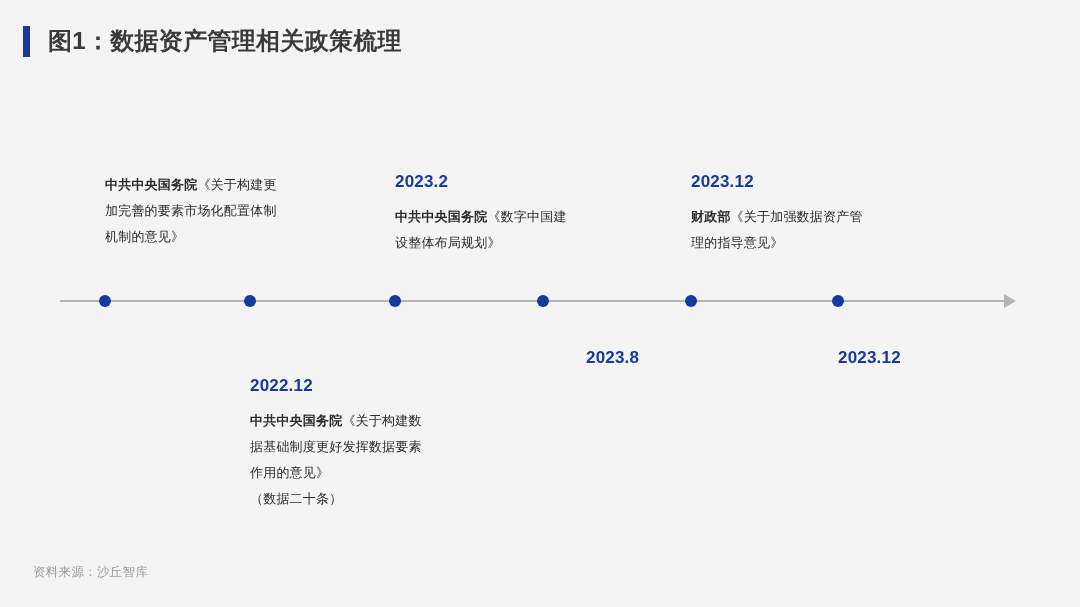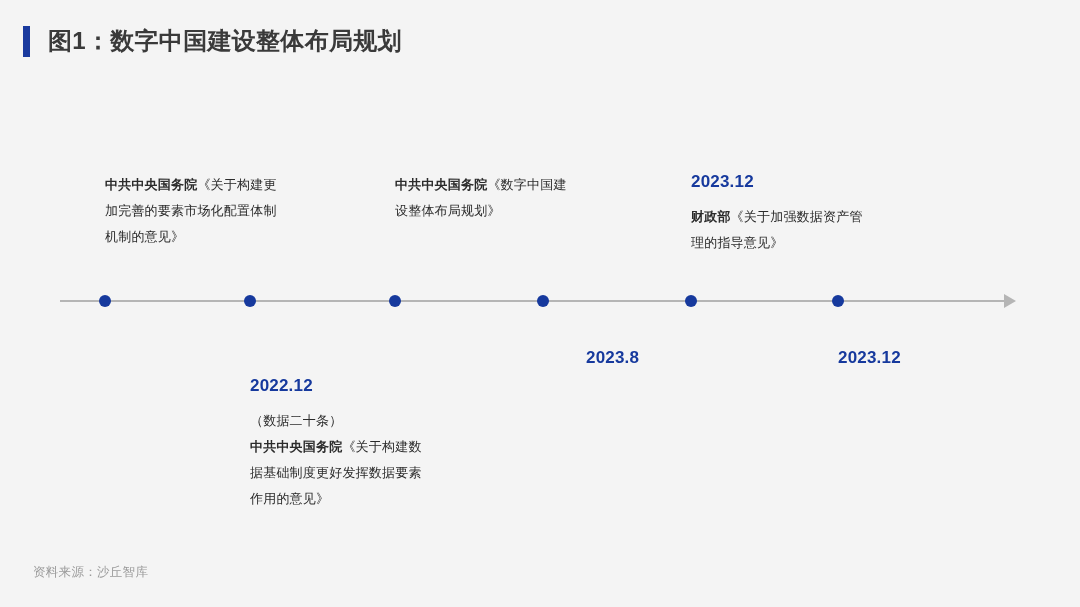--- a/index.html
+++ b/index.html
@@ -110,21 +110,21 @@
     font-size: 12.5px;
     color: #9a9a9a;
     letter-spacing: 0.3px;
   }
 </style>
 </head>
 <body>
 
 <div class="title-row">
   <div class="title-accent"></div>
-  <div class="title-text">图1：数字中国建设整体布局规划</div>
+  <div class="title-text">图1：数据资产管理相关政策梳理</div>
 </div>
 
 <div class="axis-wrap">
   <div class="axis-line"></div>
   <div class="axis-arrow"></div>
   <div id="dots">
       <div class="axis-dot" style="left: 105px;"></div>
       <div class="axis-dot" style="left: 250px;"></div>
       <div class="axis-dot" style="left: 395px;"></div>
       <div class="axis-dot" style="left: 543px;"></div>
@@ -132,24 +132,25 @@
       <div class="axis-dot" style="left: 838px;"></div>
     </div>
 </div>
 
 <div id="entries">
     <div class="entry top" style="left: 105px; top: 172px;">
       <div class="entry-body"><span class="entry-agency">中共中央国务院</span><span class="entry-doc">《关于构建更加完善的要素市场化配置体制机制的意见》</span></div>
     </div>
     <div class="entry bottom" style="left: 250px; top: 348px; margin-top: 28px;">
       <div class="entry-year">2022.12</div>
+      <div class="entry-body"><span class="entry-agency">中共中央国务院</span><span class="entry-doc">《关于构建数据基础制度更好发挥数据要素作用的意见》</span></div>
       <div class="entry-body">（数据二十条）</div>
-      <div class="entry-body"><span class="entry-agency">中共中央国务院</span><span class="entry-doc">《关于构建数据基础制度更好发挥数据要素作用的意见》</span></div>
     </div>
     <div class="entry top" style="left: 395px; top: 172px;">
+      <div class="entry-year">2023.2</div>
       <div class="entry-body"><span class="entry-agency">中共中央国务院</span><span class="entry-doc">《数字中国建设整体布局规划》</span></div>
     </div>
     <div class="entry bottom" style="left: 543px; top: 348px; margin-left: 43px;">
       <div class="entry-year">2023.8</div>
     </div>
     <div class="entry top" style="left: 691px; top: 172px;">
       <div class="entry-year">2023.12</div>
       <div class="entry-body"><span class="entry-agency">财政部</span><span class="entry-doc">《关于加强数据资产管理的指导意见》</span></div>
     </div>
     <div class="entry bottom" style="left: 838px; top: 348px;">

